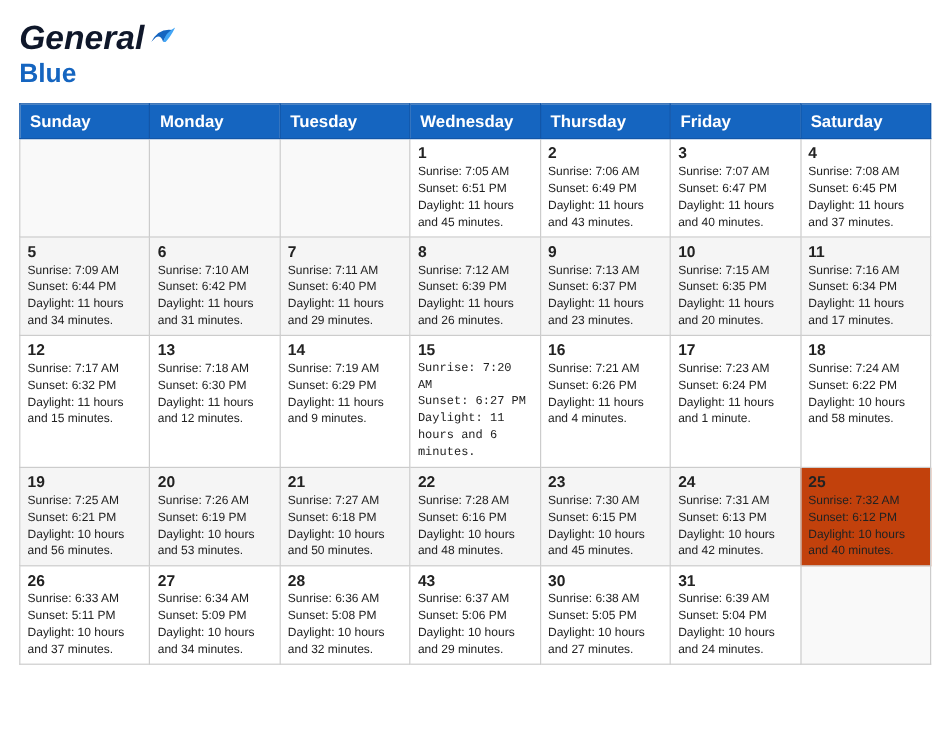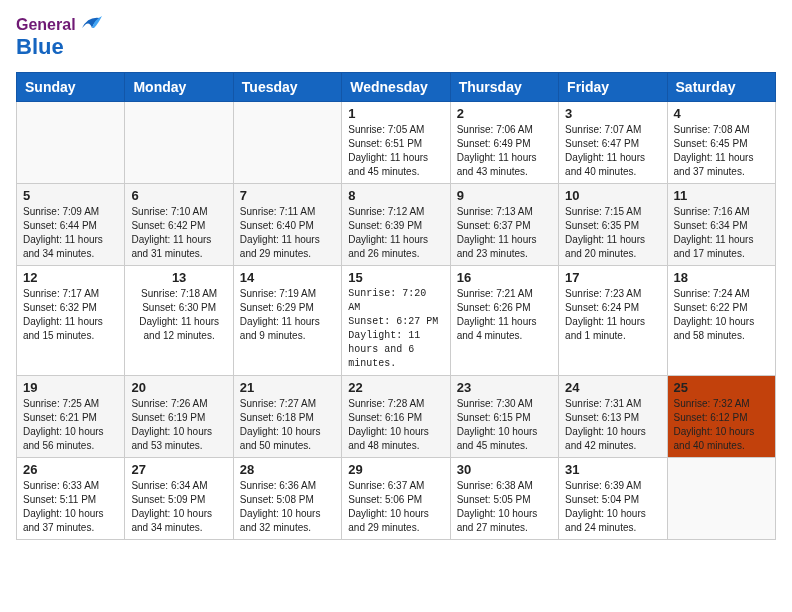--- a/index.html
+++ b/index.html
@@ -83,21 +83,21 @@
       line-height: 1.4;
       color: #222;
     }
   </style>
 </head>
 <body>
 
 <div class="header">
   <div class="logo">
     <div class="logo-row">
-      <span style="font-size:16px;font-weight:bold;color:#701a75;">General</span>
+      <span style="font-size:28px;font-weight:bold;color:#0f172a;font-style:italic;">General</span>
       <svg width="22" height="18" viewBox="0 0 22 18" style="margin-left:2px;margin-top:-4px;">
         <path d="M2 14 Q8 2 20 4 Q14 8 12 14 Q10 8 6 10 Z" fill="#1565c0"></path>
         <path d="M12 14 Q14 6 22 2 Q18 10 14 14 Z" fill="#42a5f5"></path>
       </svg>
     </div>
     <div>
       <span style="font-size:22px;font-weight:bold;color:#1565c0;margin-left:0;">Blue</span>
     </div>
   </div>
   <div class="month-title">
@@ -192,21 +192,21 @@
 Daylight: 11 hours and 17 minutes.</div>
         </td>
       </tr>
       <tr>
         <td style="background: rgb(255, 255, 255);">
           <span class="day-number">12</span>
           <div class="day-info" style="white-space: pre-line;">Sunrise: 7:17 AM
 Sunset: 6:32 PM
 Daylight: 11 hours and 15 minutes.</div>
         </td>
-        <td style="background: rgb(255, 255, 255); text-align: center;">
+        <td style="background: rgb(255, 255, 255);">
           <span class="day-number">13</span>
           <div class="day-info" style="white-space: pre-line;">Sunrise: 7:18 AM
 Sunset: 6:30 PM
 Daylight: 11 hours and 12 minutes.</div>
         </td>
         <td style="background: rgb(255, 255, 255);">
           <span class="day-number">14</span>
           <div class="day-info" style="white-space: pre-line;">Sunrise: 7:19 AM
 Sunset: 6:29 PM
 Daylight: 11 hours and 9 minutes.</div>
@@ -293,21 +293,21 @@
 Sunset: 5:09 PM
 Daylight: 10 hours and 34 minutes.</div>
         </td>
         <td style="background: rgb(255, 255, 255);">
           <span class="day-number">28</span>
           <div class="day-info" style="white-space: pre-line;">Sunrise: 6:36 AM
 Sunset: 5:08 PM
 Daylight: 10 hours and 32 minutes.</div>
         </td>
         <td style="background: rgb(255, 255, 255);">
-          <span class="day-number">29</span>
+          <span class="day-number">43</span>
           <div class="day-info" style="white-space: pre-line;">Sunrise: 6:37 AM
 Sunset: 5:06 PM
 Daylight: 10 hours and 29 minutes.</div>
         </td>
         <td style="background: rgb(255, 255, 255);">
           <span class="day-number">30</span>
           <div class="day-info" style="white-space: pre-line;">Sunrise: 6:38 AM
 Sunset: 5:05 PM
 Daylight: 10 hours and 27 minutes.</div>
         </td>

